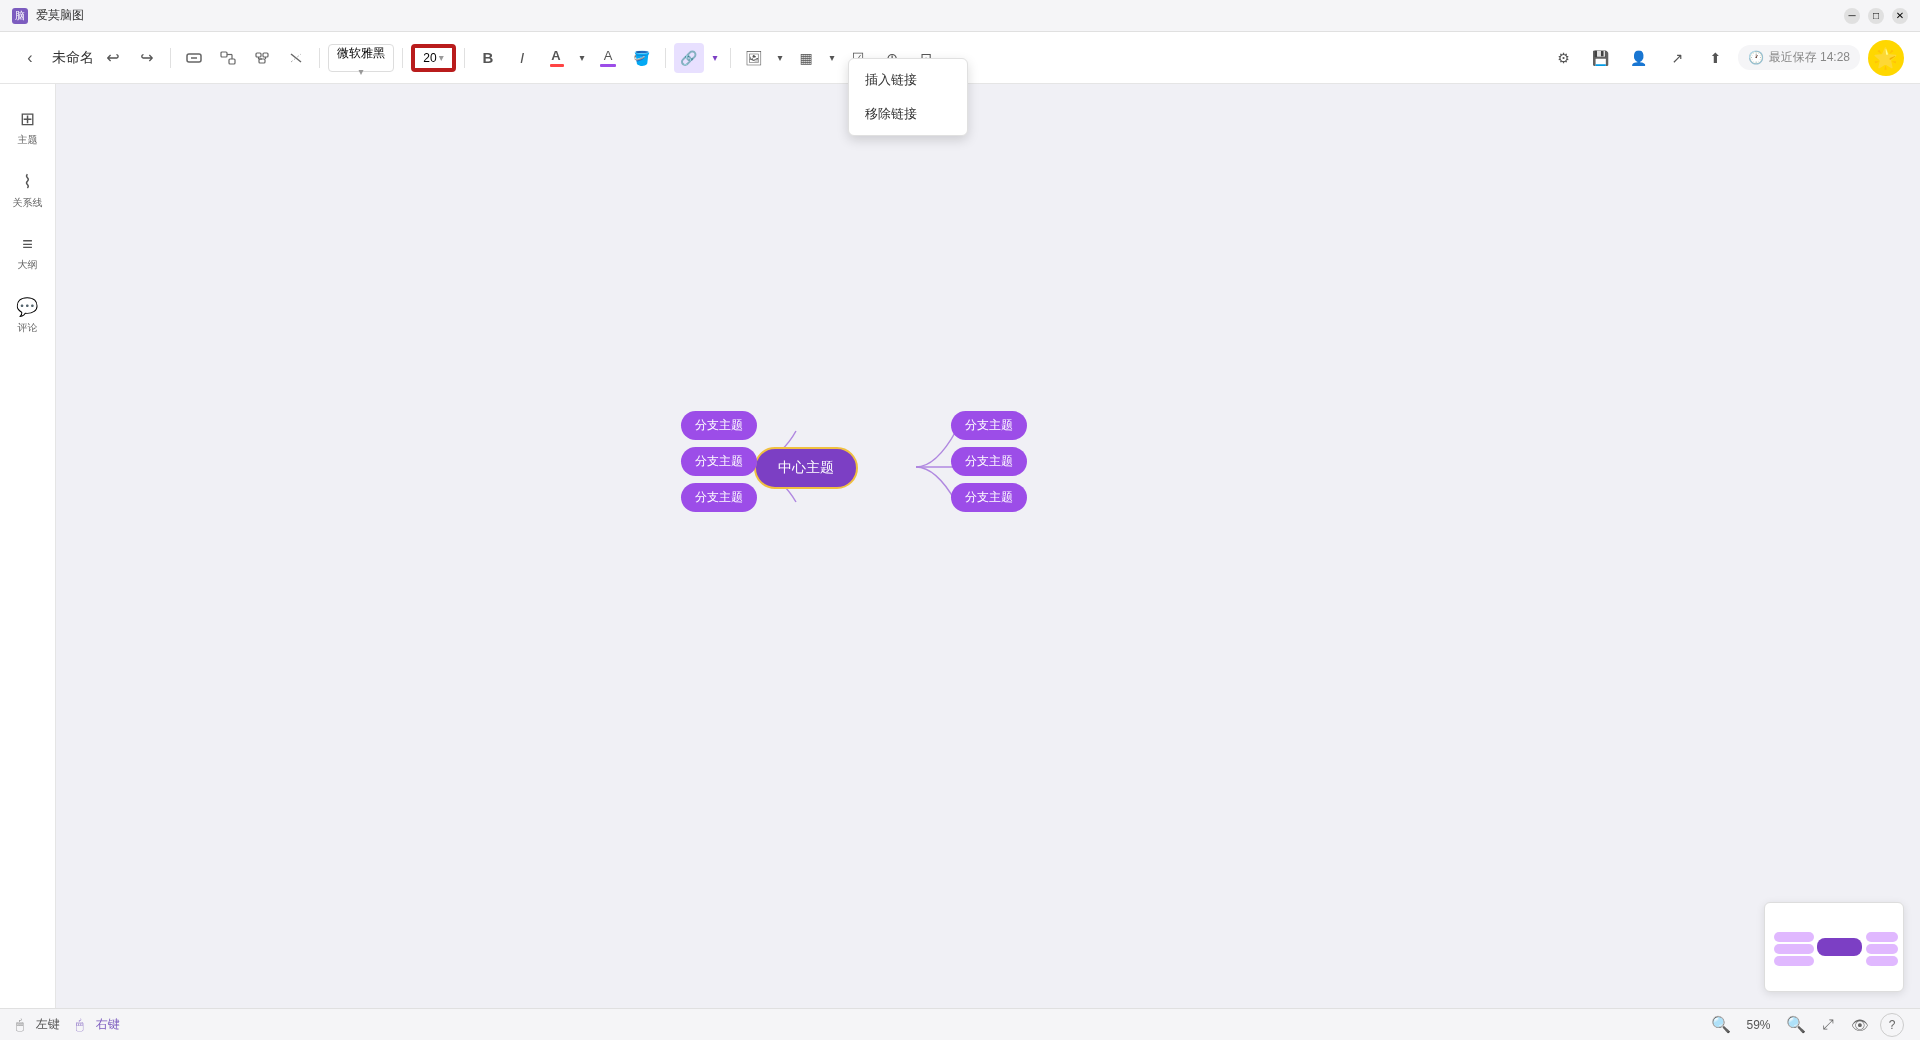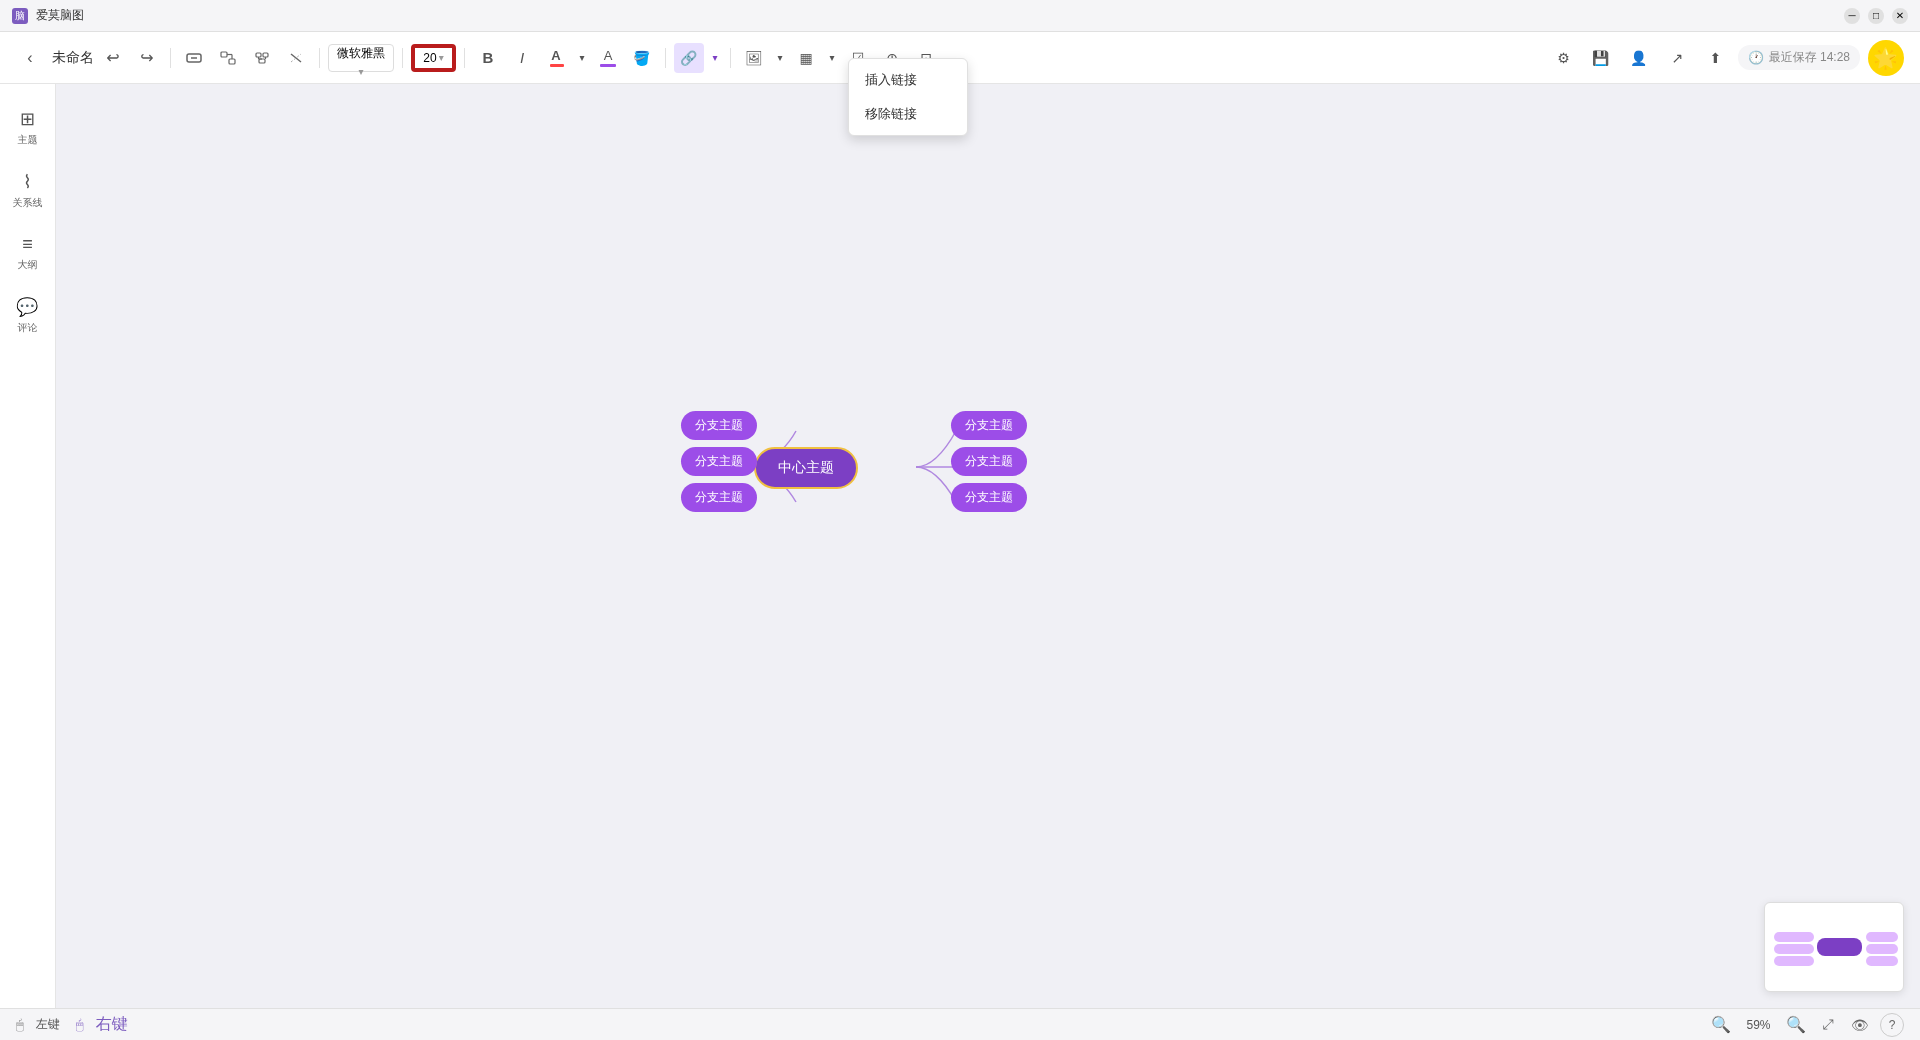--- a/index.html
+++ b/index.html
@@ -513,21 +513,21 @@
       <rect x="97" y="37" width="32" height="10" rx="5" fill="#cc88ff" opacity="0.6"></rect>
       <rect x="97" y="49" width="32" height="10" rx="5" fill="#cc88ff" opacity="0.6"></rect>
     </svg>
   </div>
 </div>
 
 <div class="statusbar">
   <span style="font-size:13px; color:#666;">🖱</span>
   <span style="font-size:12px; color:#555;">左键</span>
   <span style="font-size:13px; color:#7c5cbf; margin-left:4px;">🖱</span>
-  <span style="font-size:16px; color:#7c5cbf;">右键</span>
+  <span style="font-size:12px; color:#7c5cbf;">右键</span>
 
   <div class="statusbar-right">
 
     <button class="zoom-btn" style="font-size:16px;">🔍</button>
     <span class="zoom-level">59%</span>
     <button class="zoom-btn" style="font-size:16px;">🔍</button>
     <button class="status-icon-btn">⤢</button>
     <button class="status-icon-btn">👁</button>
     <button class="status-icon-btn" style="border-radius:50%; border:1px solid #ccc; font-size:12px;">?</button>
   </div>

